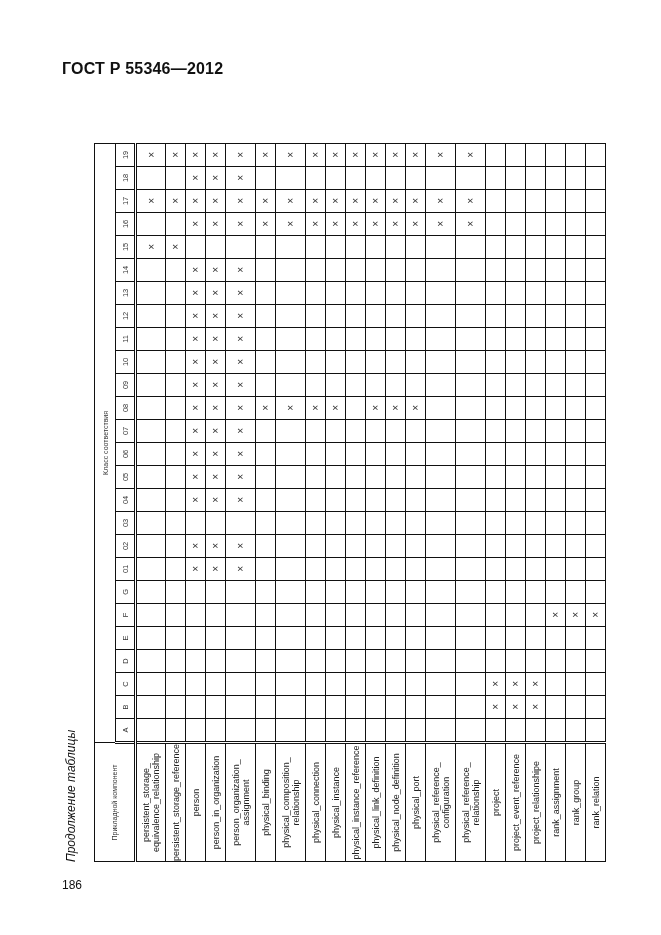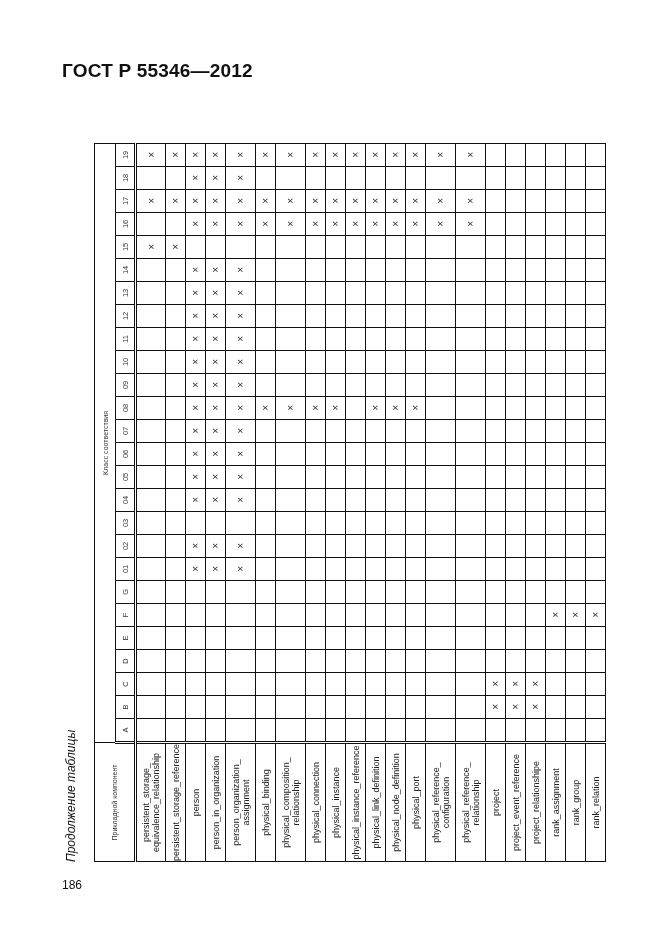--- a/index.html
+++ b/index.html
@@ -1,17 +1,17 @@
 <!DOCTYPE html>
 <html><head>
 <meta charset="utf-8">
 <style>
   html, body { margin:0; padding:0; background:#fff; }
   body { width:661px; height:935px; position:relative; overflow:hidden; font-family:"Liberation Sans", sans-serif; color:#111; }
-  .doc-header { position:absolute; left:62px; top:60px; font-weight:bold; font-size:19px; letter-spacing:0.2px; }
+  .doc-header { position:absolute; left:62px; top:60px; font-weight:bold; font-size:16px; letter-spacing:0.2px; }
   .page-num { position:absolute; left:62px; top:878px; font-size:12px; }
   .rot-wrap { position:absolute; left:64px; top:92px; width:530px; height:770px; }
   
   .rot { position:absolute; left:0; top:0; transform-origin:0 0; transform: translate(0px, 770px) rotate(-90deg); width:770px; height:530px; }
   .cont { position:absolute; left:0; top:0; height:16px; font-style:italic; font-size:12px; white-space:nowrap; }
   table.grid { position:absolute; left:0; top:30px; border-collapse:collapse; table-layout:fixed; font-size:8.5px; }
   table.grid td, table.grid th { border:1.2px solid #111; padding:0; text-align:center; vertical-align:middle; font-weight:normal; overflow:hidden; }
   th.comp-head { width:100px; font-size:7px; color:#333; }
   th.class-group { height:20px; font-size:7px; color:#333; border-bottom:1.2px solid #111; }
   th.cls { width:22px; height:18px; font-size:7.5px; color:#333; }

